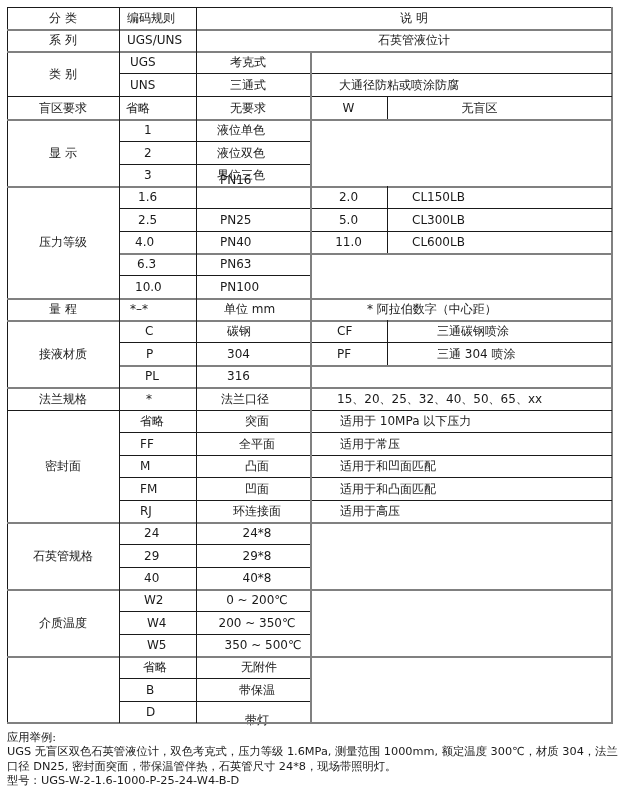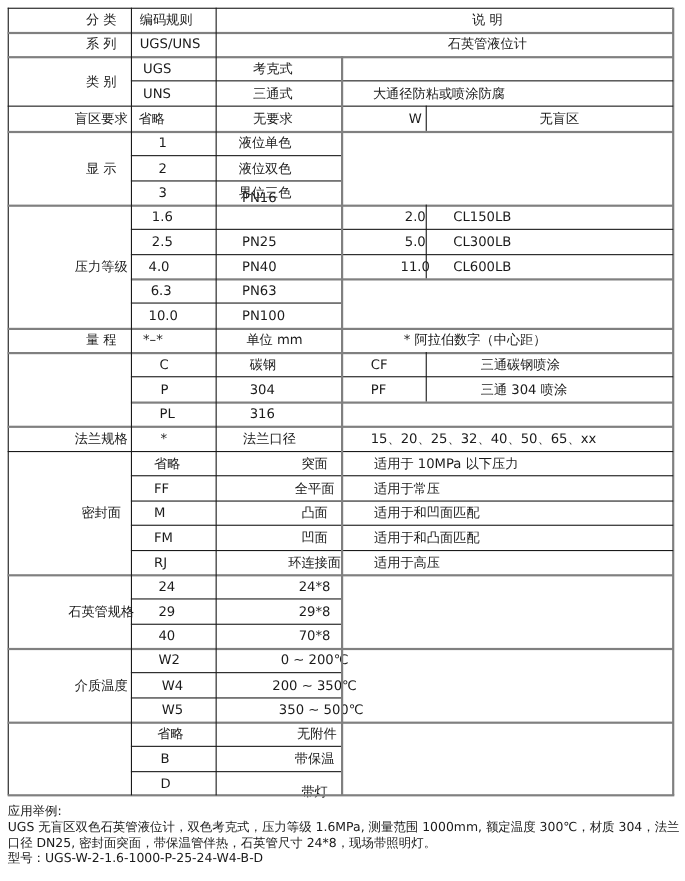--- a/index.html
+++ b/index.html
@@ -1,21 +1,21 @@
 <!DOCTYPE html>
 <html><head>
 <meta charset="utf-8">
 <style>
   html, body { margin:0; padding:0; background:#ffffff; }
   body { width:623px; height:801px; position:relative; overflow:hidden;
          font-family:"DejaVu Sans","Liberation Sans",sans-serif; color:#1a1a1a; }
   #tbl { position:absolute; left:7px; top:7px; width:605px; height:716px; }
   .cell { position:absolute; box-sizing:border-box; font-size:12px; line-height:14px;
           display:flex; align-items:center; white-space:nowrap; }
-  .c { justify-content:center;margin-left:29px; }
+  .c { justify-content:center; }
   .l { justify-content:flex-start; }
   .hl { position:absolute; height:0; border-top:1.2px solid #1a1a1a; }
   .hlg { position:absolute; height:0; border-top:2px solid #808080; }
   .vl { position:absolute; width:0; border-left:1.2px solid #1a1a1a; }
   .vlg { position:absolute; width:0; border-left:2px solid #808080; }
   .notes { position:absolute; left:7px; top:731px; width:610px; font-size:11.3px; line-height:14.3px; }
   .notes div { white-space:nowrap; }
 </style>
 </head>
 <body>
@@ -71,20 +71,21 @@
   <div class="cell l" style="left:213px;top:246px;width:90px;height:22px">PN63</div>
 
   <div class="cell l" style="left:128px;top:268px;width:61px;height:23px">10.0</div>
   <div class="cell l" style="left:213px;top:268px;width:90px;height:23px">PN100</div>
 
   <div class="cell c" style="left:0;top:291px;width:112px;height:22px">量 程</div>
   <div class="cell l" style="left:123px;top:291px;width:66px;height:22px">*–*</div>
   <div class="cell l" style="left:217px;top:291px;width:86px;height:22px">单位 mm</div>
   <div class="cell l" style="left:360px;top:291px;width:245px;height:22px">* 阿拉伯数字（中心距）</div>
 
+  <div class="cell c" style="left:0;top:313px;width:112px;height:67px">接液材质</div>
   <div class="cell l" style="left:138px;top:313px;width:51px;height:22px">C</div>
   <div class="cell l" style="left:220px;top:313px;width:83px;height:22px">碳钢</div>
   <div class="cell l" style="left:330px;top:313px;width:50px;height:22px">CF</div>
   <div class="cell l" style="left:430px;top:313px;width:175px;height:22px">三通碳钢喷涂</div>
 
   <div class="cell l" style="left:139px;top:335px;width:50px;height:23px">P</div>
   <div class="cell l" style="left:220px;top:335px;width:83px;height:23px">304</div>
   <div class="cell l" style="left:330px;top:335px;width:50px;height:23px">PF</div>
   <div class="cell l" style="left:430px;top:335px;width:175px;height:23px">三通 304 喷涂</div>
 
@@ -117,21 +118,21 @@
   <div class="cell l" style="left:133px;top:493px;width:56px;height:22px">RJ</div>
   <div class="cell c" style="left:189px;top:493px;width:114px;height:22px;padding-left:8px">环连接面</div>
   <div class="cell l" style="left:333px;top:493px;width:272px;height:22px">适用于高压</div>
 
   <div class="cell c" style="left:0;top:515px;width:112px;height:67px">石英管规格</div>
   <div class="cell l" style="left:137px;top:515px;width:52px;height:22px">24</div>
   <div class="cell c" style="left:189px;top:515px;width:114px;height:22px;padding-left:8px">24*8</div>
   <div class="cell l" style="left:137px;top:537px;width:52px;height:23px">29</div>
   <div class="cell c" style="left:189px;top:537px;width:114px;height:23px;padding-left:8px">29*8</div>
   <div class="cell l" style="left:137px;top:560px;width:52px;height:22px">40</div>
-  <div class="cell c" style="left:189px;top:560px;width:114px;height:22px;padding-left:8px">70*8</div>
+  <div class="cell c" style="left:189px;top:560px;width:114px;height:22px;padding-left:8px">40*8</div>
 
   <div class="cell c" style="left:0;top:582px;width:112px;height:67px">介质温度</div>
   <div class="cell l" style="left:137px;top:582px;width:52px;height:22px">W2</div>
   <div class="cell c" style="left:189px;top:582px;width:114px;height:22px;padding-left:8px">0 ~ 200℃</div>
   <div class="cell l" style="left:140px;top:604px;width:49px;height:23px">W4</div>
   <div class="cell c" style="left:189px;top:604px;width:114px;height:23px;padding-left:8px">200 ~ 350℃</div>
   <div class="cell l" style="left:140px;top:627px;width:49px;height:22px">W5</div>
   <div class="cell c" style="left:189px;top:627px;width:114px;height:22px;padding-left:20px">350 ~ 500℃</div>
 
   <div class="cell l" style="left:136px;top:649px;width:53px;height:22px">省略</div>

